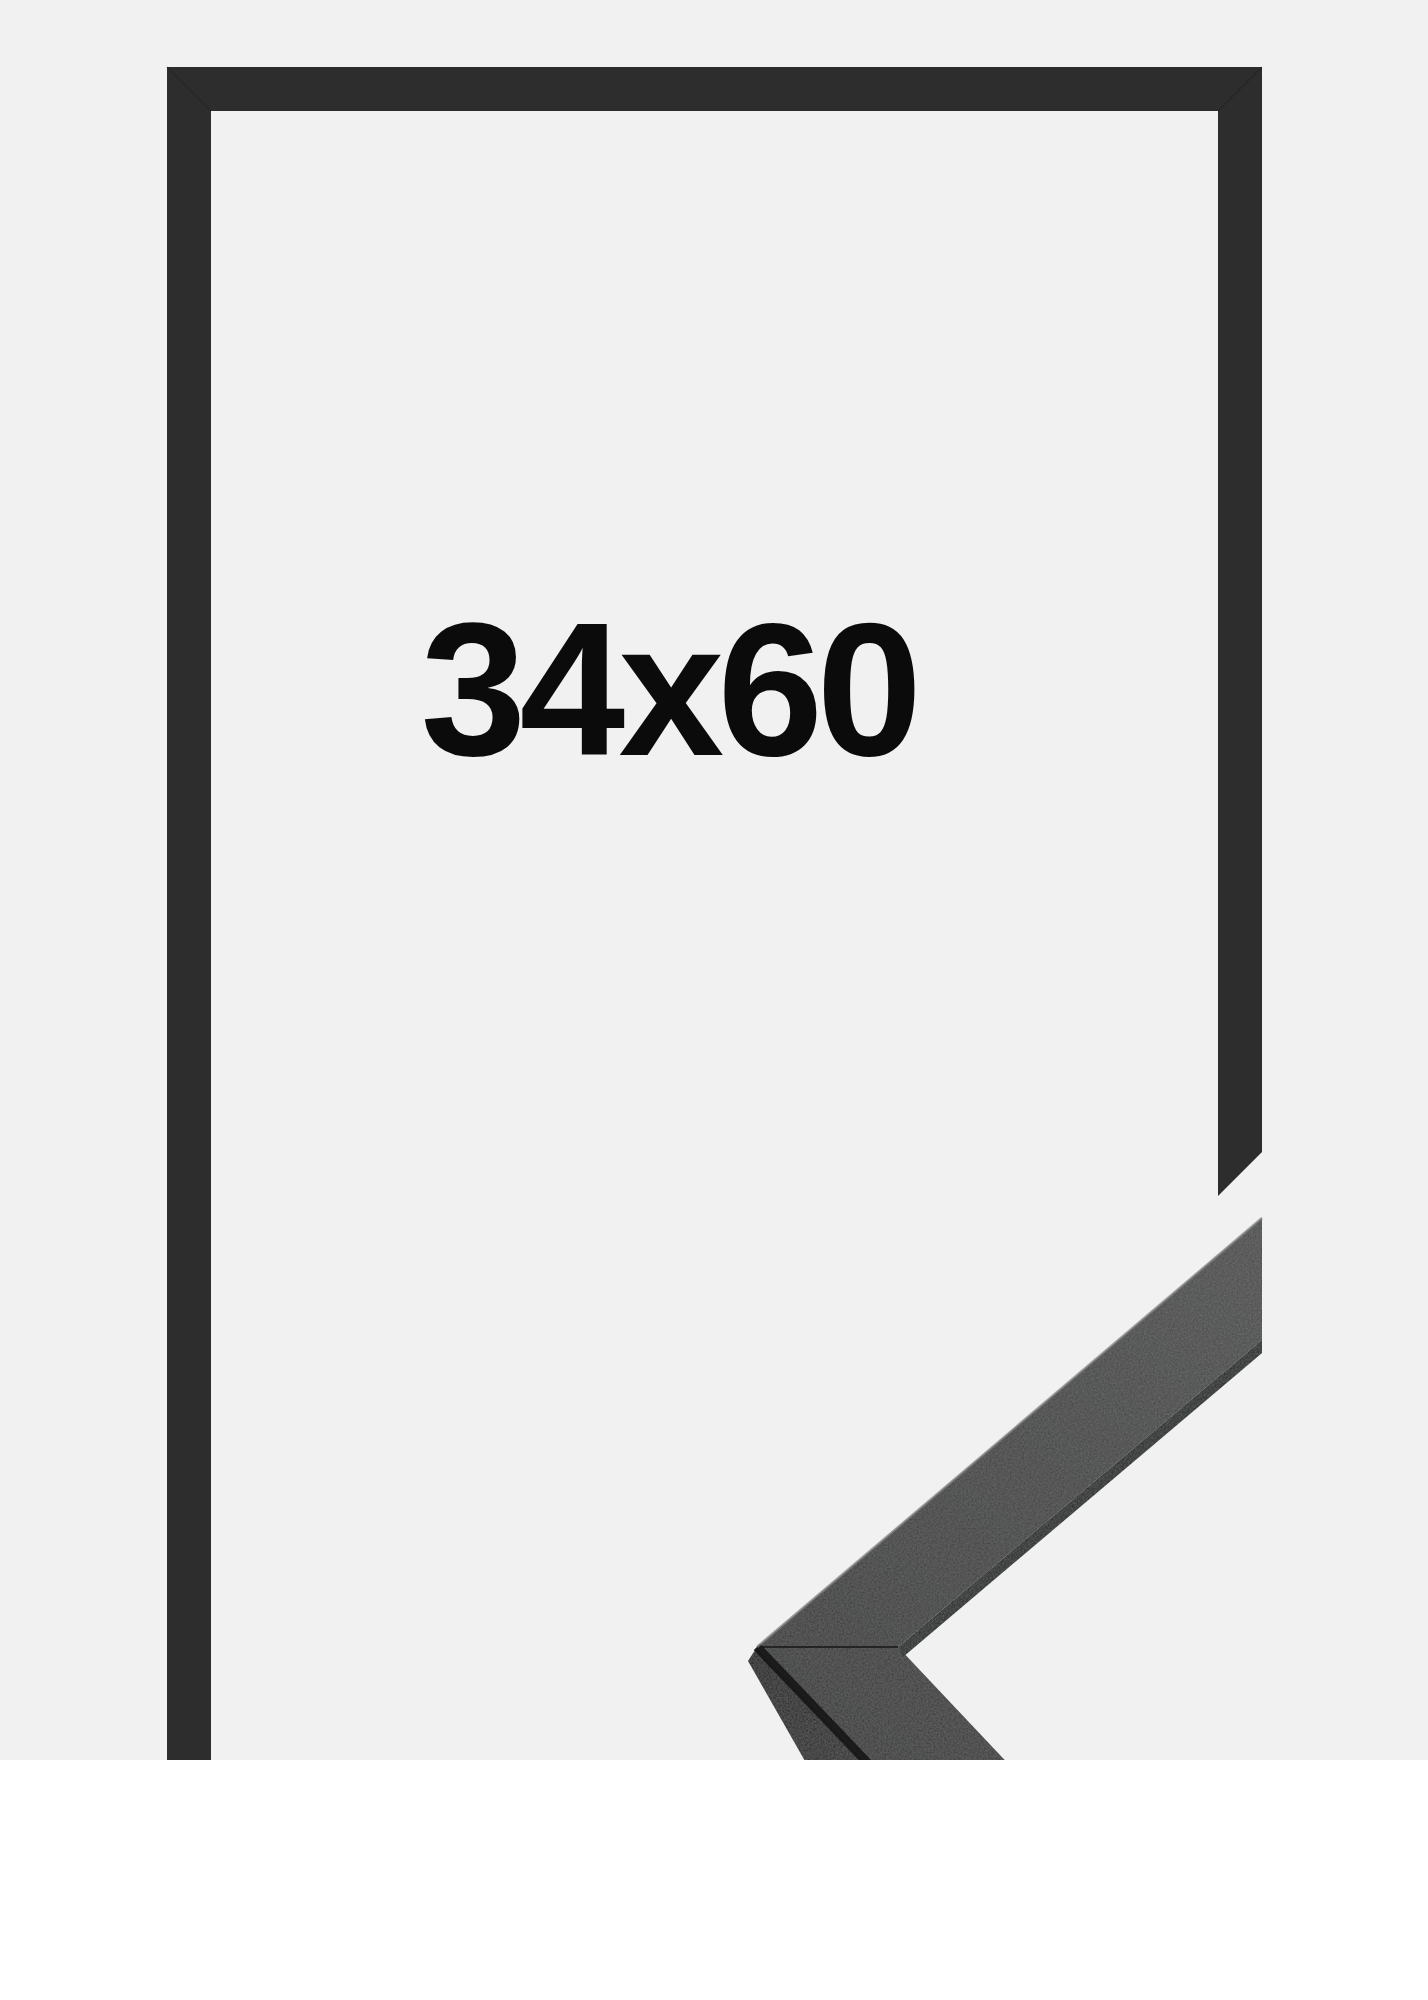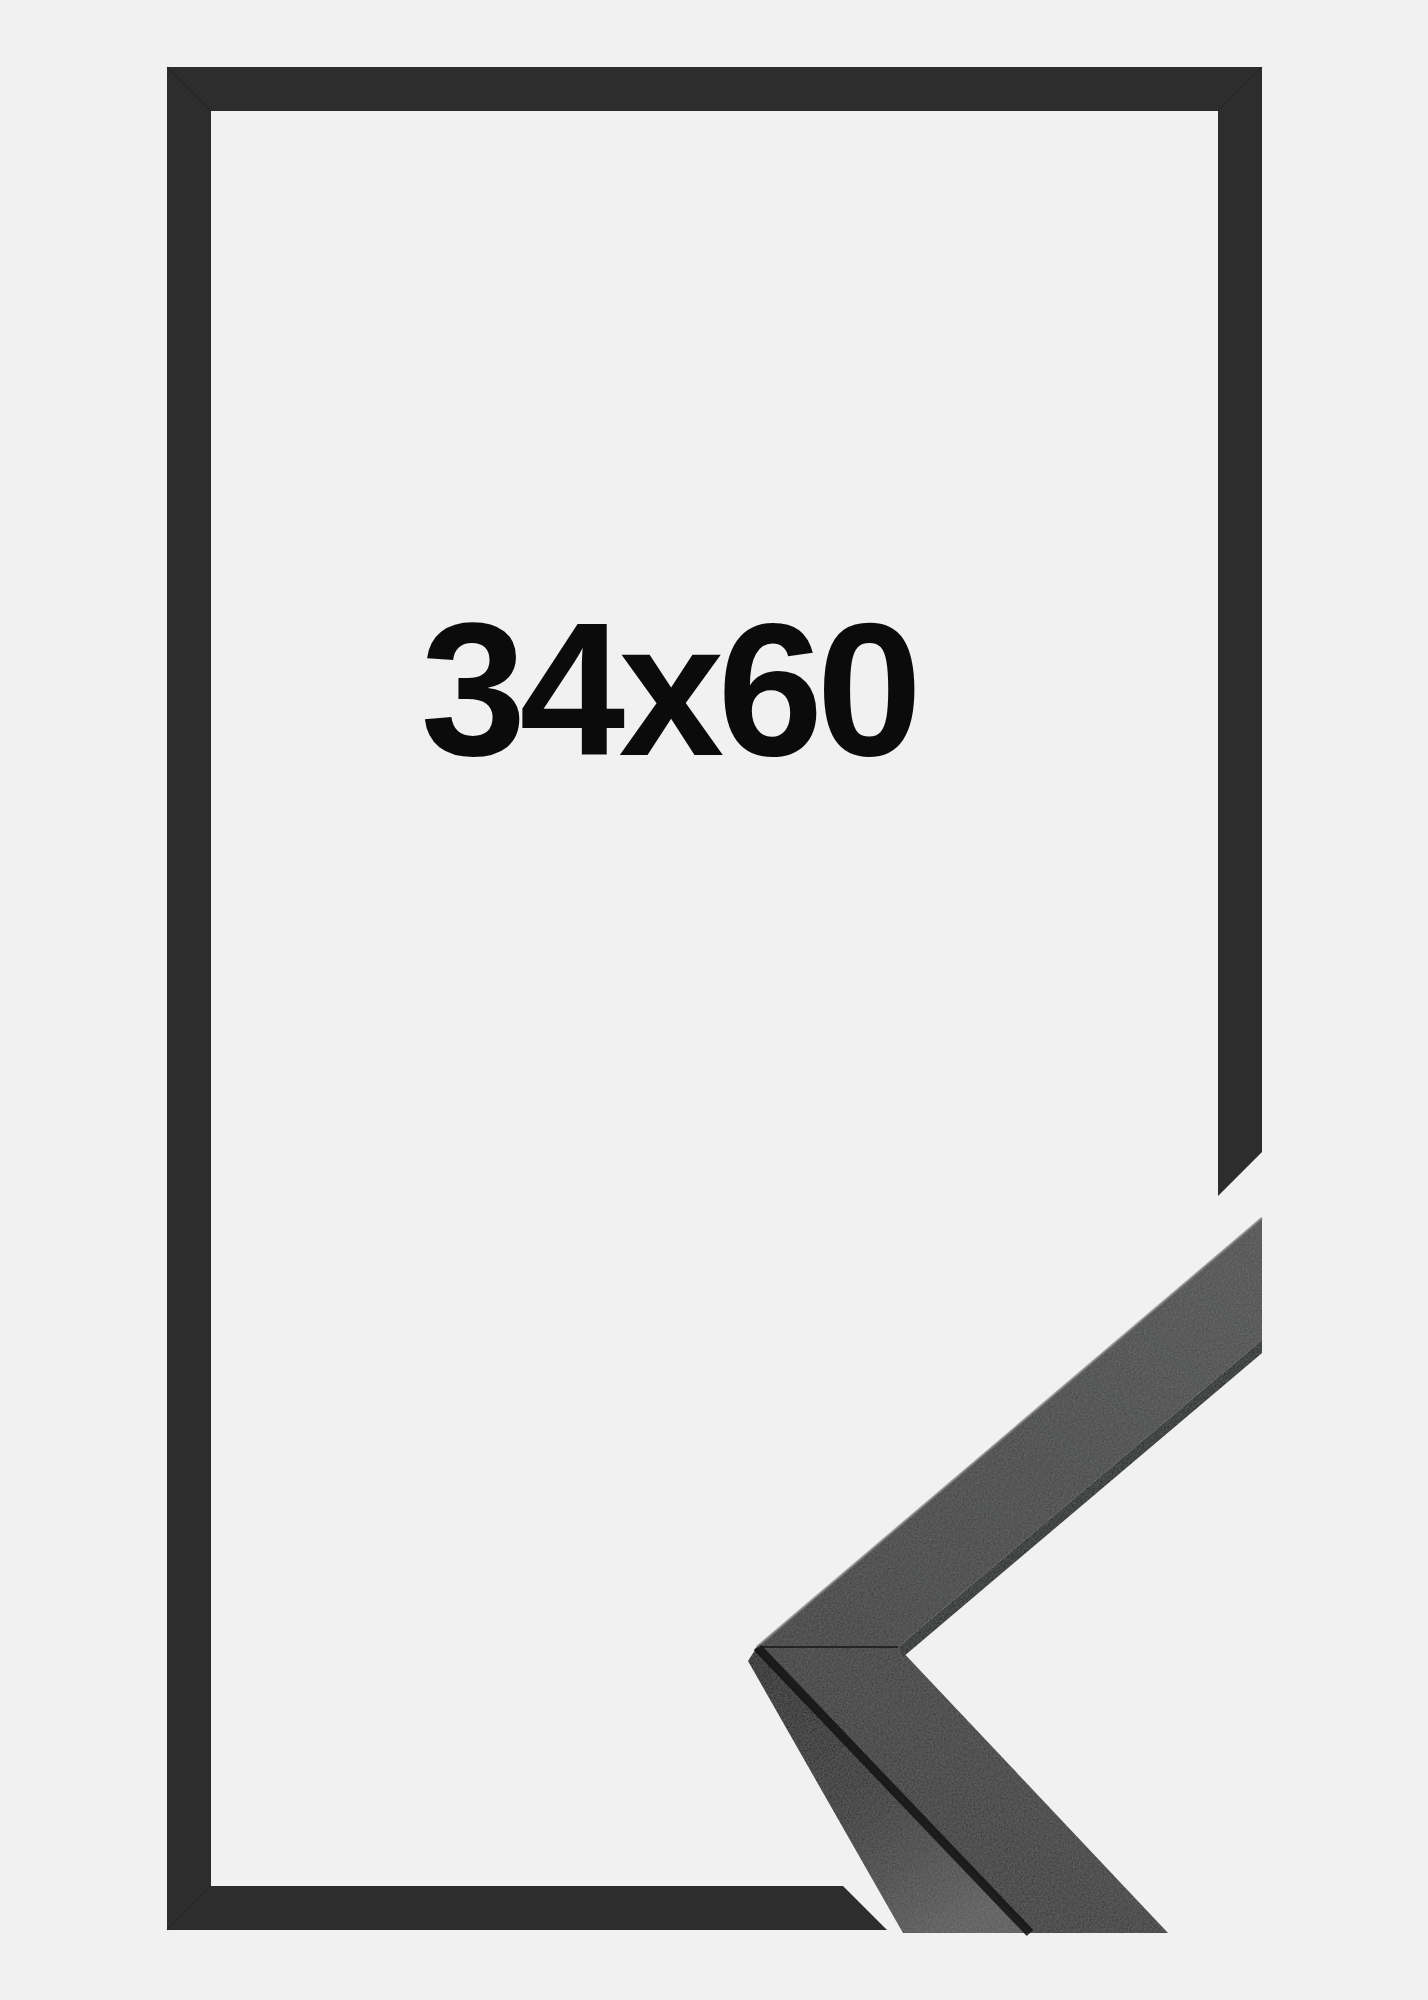--- a/index.html
+++ b/index.html
@@ -3,21 +3,21 @@
 <meta charset="utf-8">
 <style>
   html, body {
     margin: 0;
     padding: 0;
     background: #ffffff;
   }
   .canvas {
     position: relative;
     width: 1428px;
-    height: 2000px;
+    height: 1760px;
     overflow: hidden;
     background: var(--bg, #f1f1f1);
     font-family: "Liberation Sans", sans-serif;
   }
   .scene-svg {
     position: absolute;
     left: 0;
     top: 0;
     width: 1428px;
     height: 2000px;

